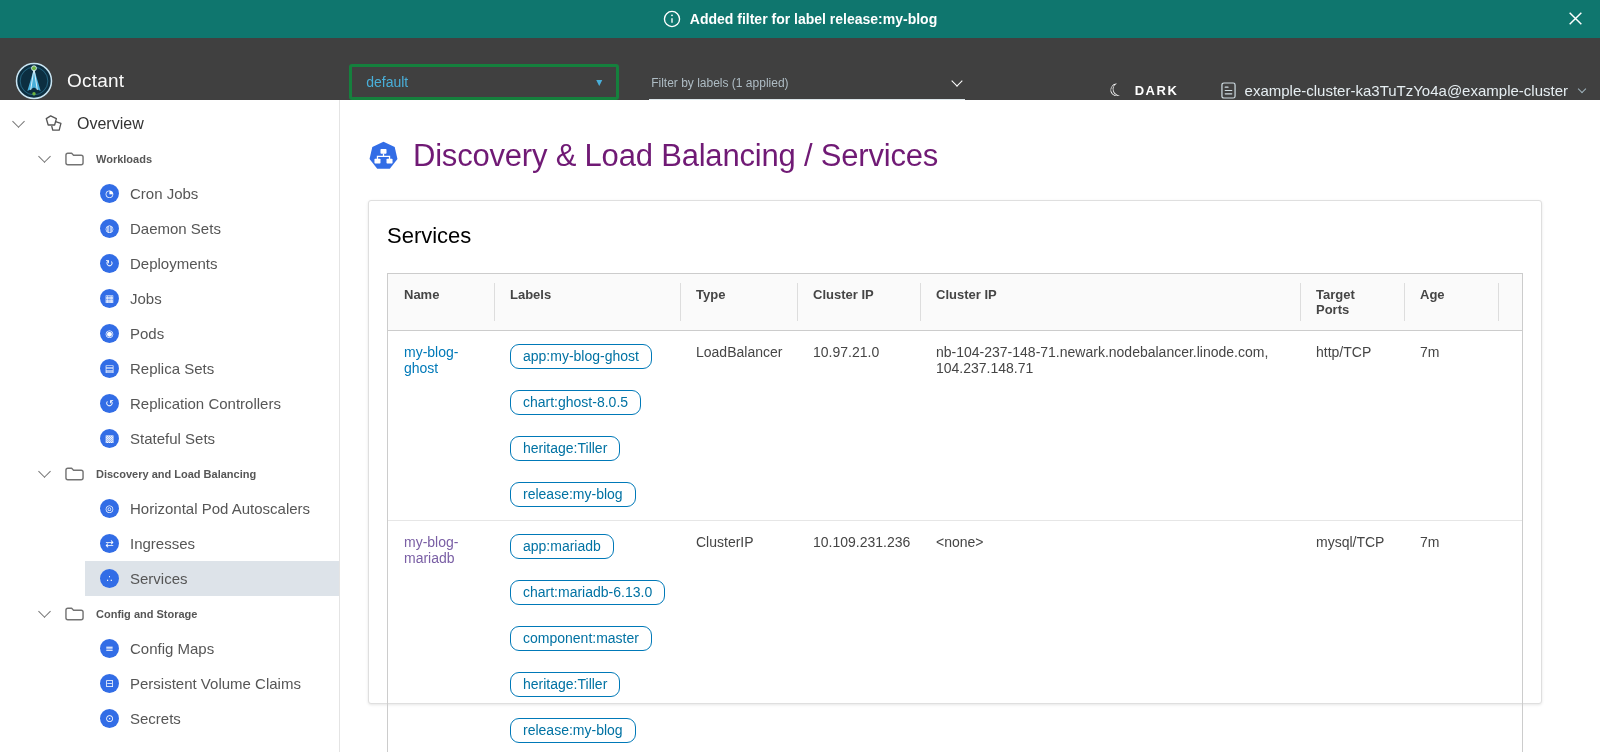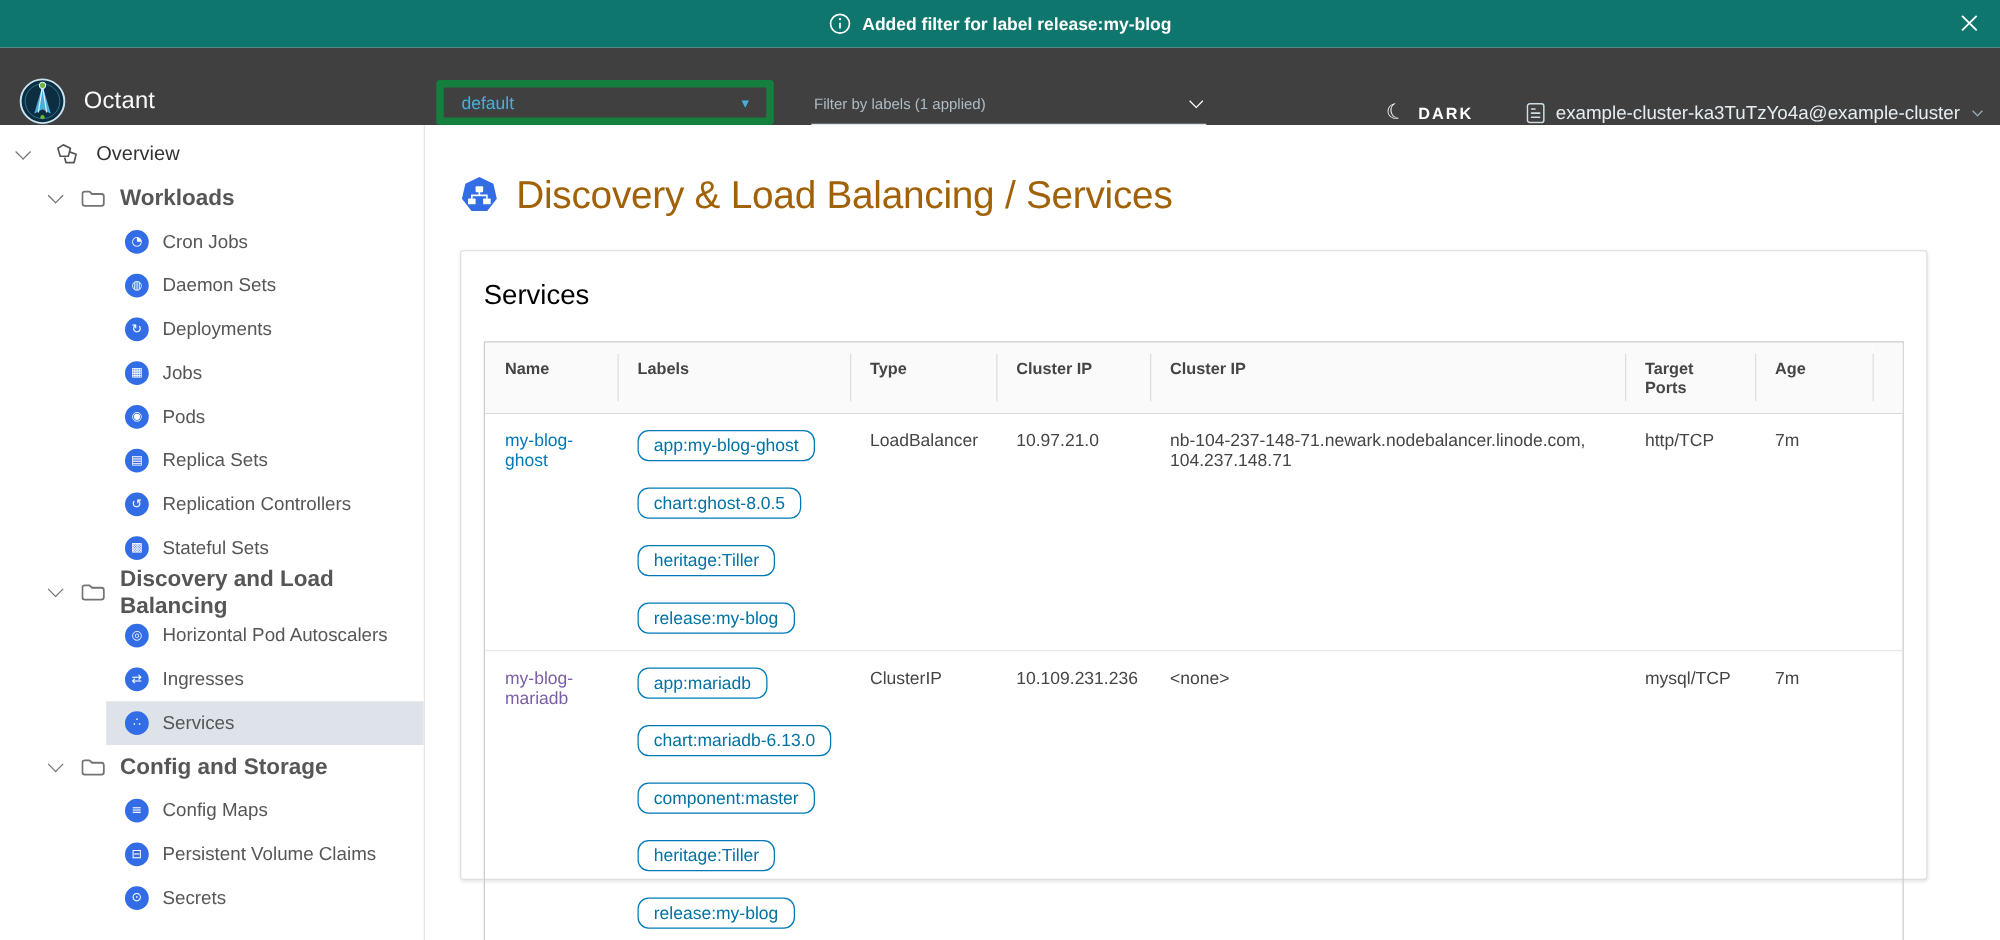--- a/index.html
+++ b/index.html
@@ -12,21 +12,21 @@
     align-items: center; justify-content: center; gap: 9px; font-size: 14px;
     font-weight: 700; position: relative; }
   .notif-close { position: absolute; right: 16px; top: 10px; cursor: pointer;
     display: flex; align-items: center; }
 
   
   .app-header { height: 62px; background: #404040; display: flex; align-items: flex-end;
     padding: 0 15px; }
   .brand { display: flex; align-items: center; gap: 14px; }
   .app-title { color: #fafafa; font-size: 19px; font-weight: 400; letter-spacing: .2px; }
-  .ns-select { margin-left: 225px; width: 270px; height: 36px; border: 6px solid #15803d;
+  .ns-select { margin-left: 225px; width: 270px; height: 36px; border: 3px solid #15803d;
     border-radius: 3px; display: flex; align-items: center; justify-content: space-between;
     padding: 0 14px; color: #49afd9; font-size: 14px; cursor: pointer; }
   .ns-caret { color: #49afd9; font-size: 12px; }
   .filter-select { margin-left: 30px; width: 316px; height: 34px;
     border-bottom: 1px solid #dde6ea; display: flex; align-items: center;
     justify-content: space-between; color: #aebcc4; font-size: 12px; cursor: pointer;
     padding: 0 4px 0 2px; }
   .chev { width: 8px; height: 8px; border-right: 1.6px solid #fff;
     border-bottom: 1.6px solid #fff; transform: rotate(45deg); margin-top: -4px; }
   .header-right { margin-left: auto; display: flex; align-items: center; gap: 42px; }
@@ -45,33 +45,33 @@
   .main { flex: 1; padding: 22px 58px 0 28px; overflow: hidden; }
 
   
   .tree-row { display: flex; align-items: center; height: 35px; cursor: pointer; }
   .caret { width: 9px; height: 9px; border-right: 1.6px solid #737373;
     border-bottom: 1.6px solid #737373; transform: rotate(45deg); margin-top: -5px;
     flex: 0 0 auto; }
   .nav-root { padding-left: 14px; gap: 0; color: #333; font-size: 16px; font-weight: 500; }
   .nav-root .caret { margin-right: 20px; }
   .nav-root .root-icon { margin-right: 13px; display: flex; }
-  .nav-group { padding-left: 40px; color: #565656; font-size: 18px; font-weight: 700; }
+  .nav-group { padding-left: 40px; color: #565656; font-size: 11px; font-weight: 700; }
   .nav-group .caret { margin-right: 16px; }
   .nav-group .folder-icon { margin-right: 12px; display: flex; }
   .nav-item { margin-left: 85px; padding-left: 15px; gap: 11px; color: #565656;
     font-size: 15px; }
   .nav-item.selected { background: #dde3e9; }
   .res-icon { width: 19px; height: 19px; border-radius: 50%; background: #326de6;
     color: #fff; font-size: 10px; line-height: 1; display: flex; align-items: center;
     justify-content: center; flex: 0 0 auto; font-family: "DejaVu Sans", sans-serif; }
 
   
   .page-title-row { display: flex; align-items: center; gap: 14px; margin-top: 16px; }
-  .page-title { font-size: 31px; font-weight: 400; color: #a16207; letter-spacing: -.2px; }
+  .page-title { font-size: 31px; font-weight: 400; color: #701a75; letter-spacing: -.2px; }
   .card { margin-top: 26px; background: #fff; border: 1px solid #dfdfdf;
     border-radius: 3px; box-shadow: 0 1px 3px rgba(0,0,0,.1); padding: 18px 18px 14px;
     height: 504px; }
   .card-title { font-size: 22px; font-weight: 400; color: #000; margin: 4px 0 24px; }
 
   .datagrid { border: 1px solid #ccc; }
   table { width: 100%; border-collapse: collapse; table-layout: fixed;
     font-size: 14px; color: #454545; }
   col.c-name { width: 106px; } col.c-labels { width: 186px; } col.c-type { width: 117px; }
   col.c-cip { width: 123px; } col.c-eip { width: 380px; } col.c-ports { width: 104px; }

